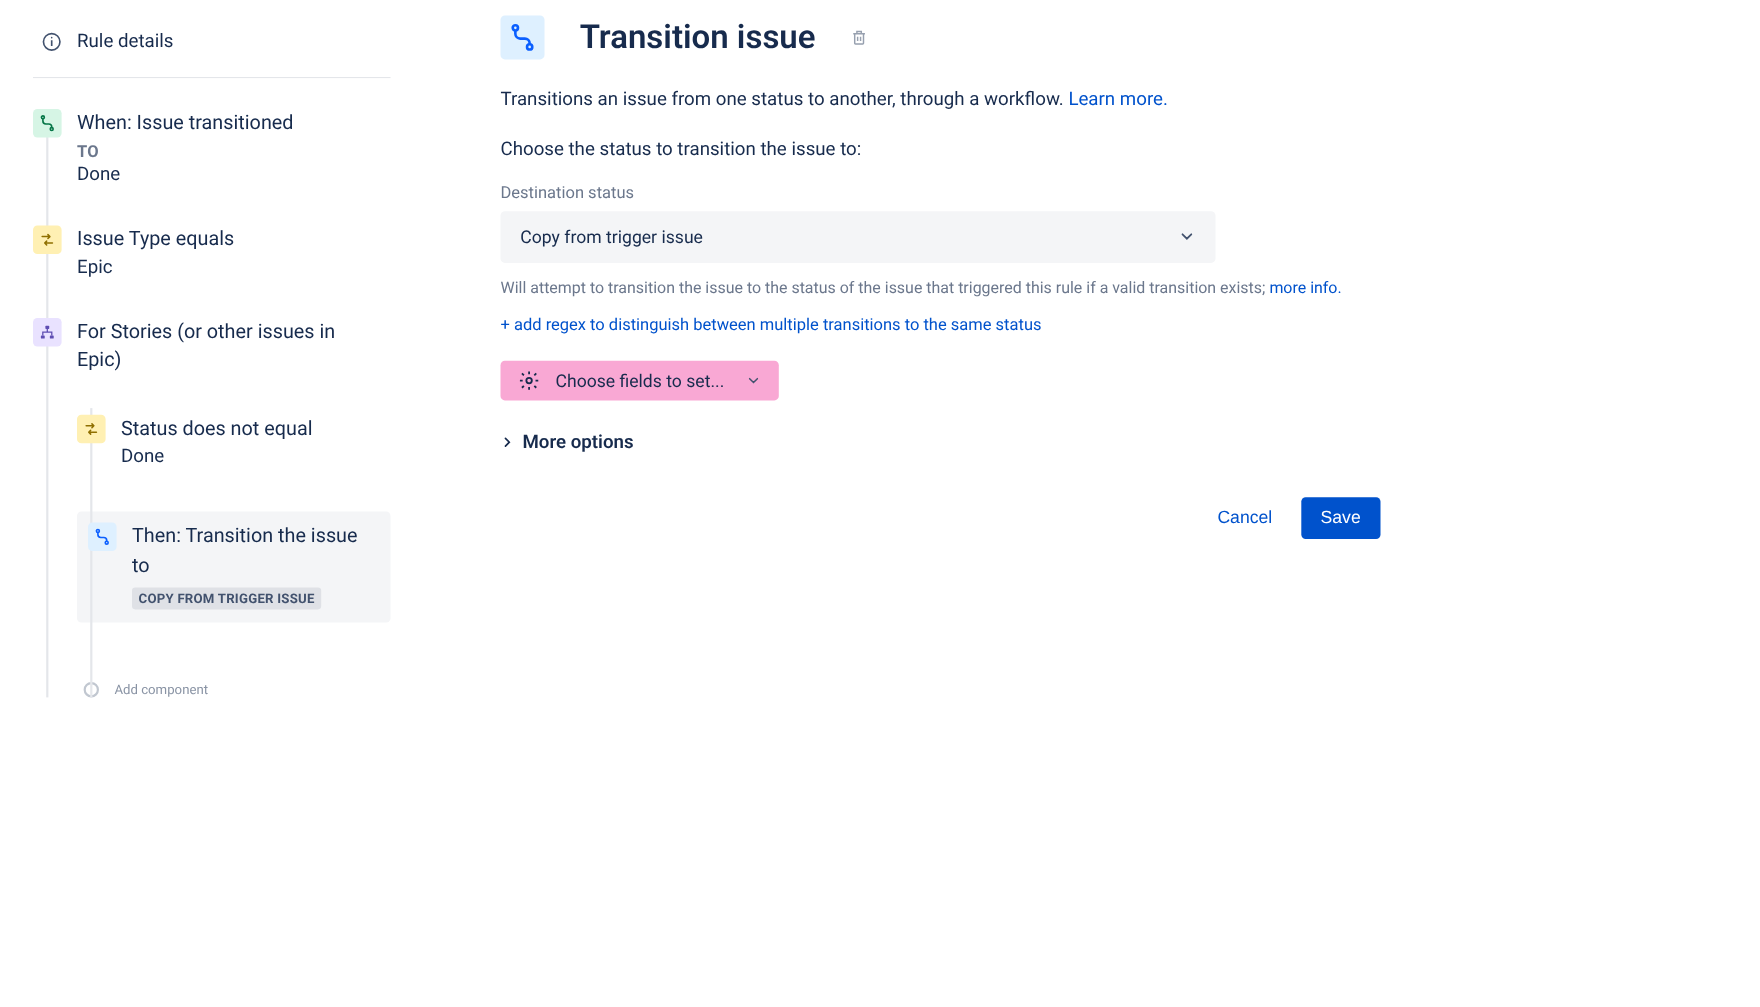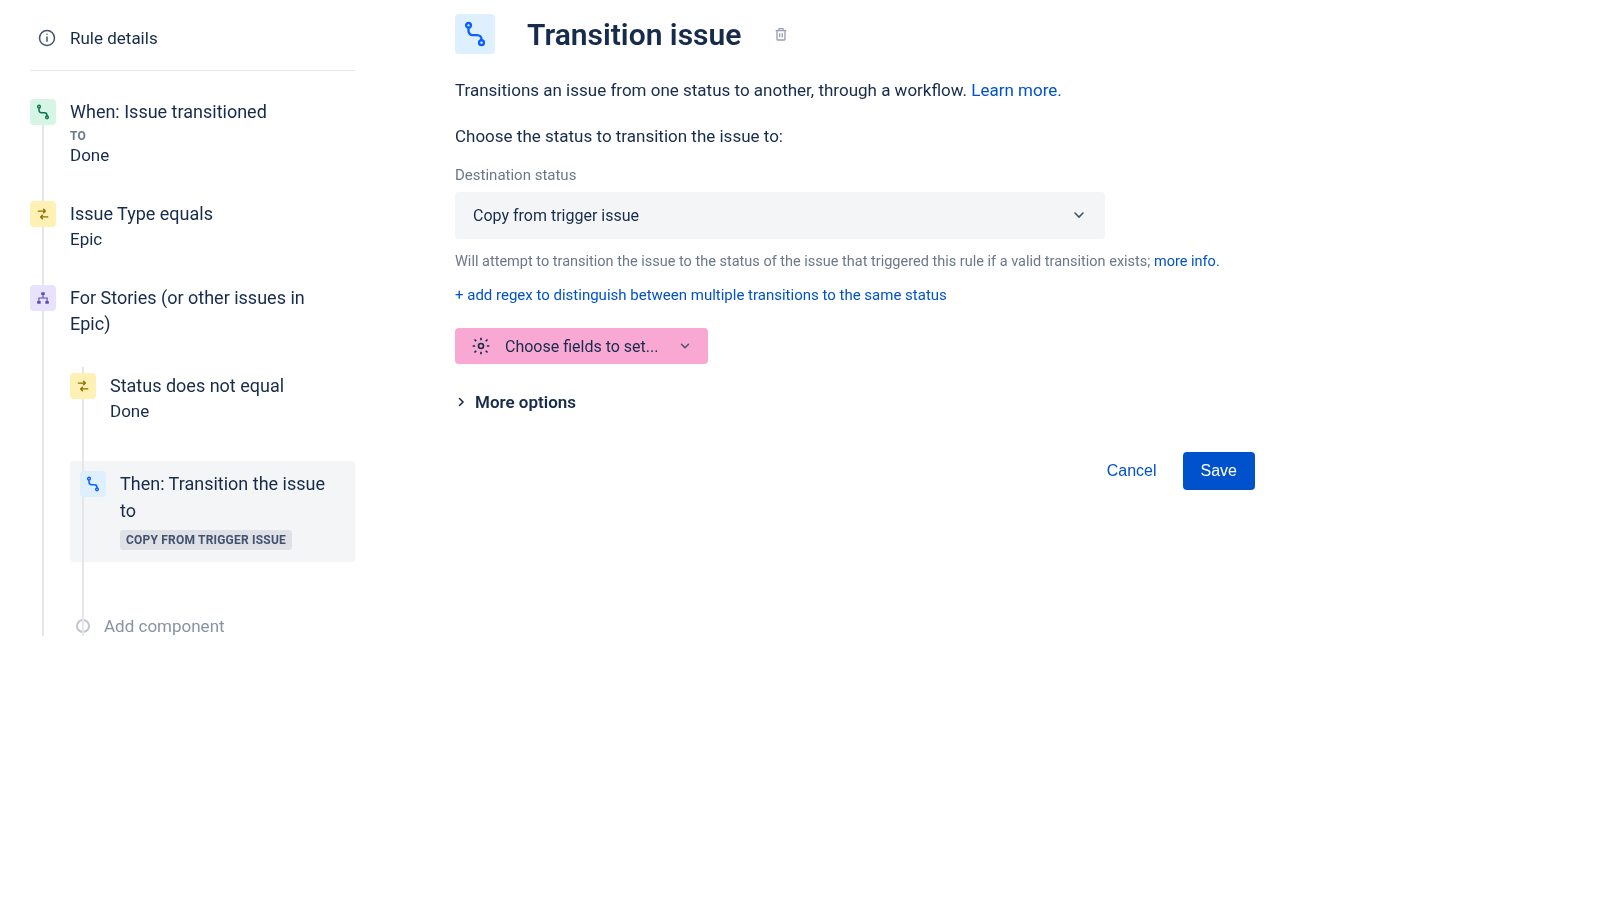--- a/index.html
+++ b/index.html
@@ -46,21 +46,21 @@
     flex-shrink: 0;
     font-size: 13px;
   }
   .icon-green { background: #d6f5e5; color: #067647; }
   .icon-yellow { background: #fff0b3; color: #8f6f00; }
   .icon-purple { background: #e9e2ff; color: #5e4db2; }
   .icon-blue { background: #def0ff; color: #0b5fff; }
   .step-body { flex: 1; }
   .step-title { font-size: 18px; color: #172B4D; line-height: 1.45; }
   .step-sub-small {
-    font-size: 12px;
+    font-size: 15px;
     font-weight: 700;
     letter-spacing: 0.2px;
     color: #6B778C;
     text-transform: uppercase;
     margin-top: 4px;
   }
   .step-value { font-size: 17px; color: #172B4D; margin-top: 2px; }
   .badge {
     display: inline-block;
     background: #dfe1e6;
@@ -86,21 +86,21 @@
     background: #f4f5f7;
     border-radius: 4px;
     padding: 10px 10px 12px 10px;
     margin-bottom: 4px;
   }
   .add-comp {
     display: flex;
     align-items: center;
     gap: 14px;
     color: #8993A4;
-    font-size: 17px;
+    font-size: 12px;
     padding-top: 50px;
   }
   .add-circle {
     width: 14px;
     height: 14px;
     border: 2px solid #c1c7d0;
     border-radius: 50%;
     background: #fff;
     margin-left: 6px;
   }

